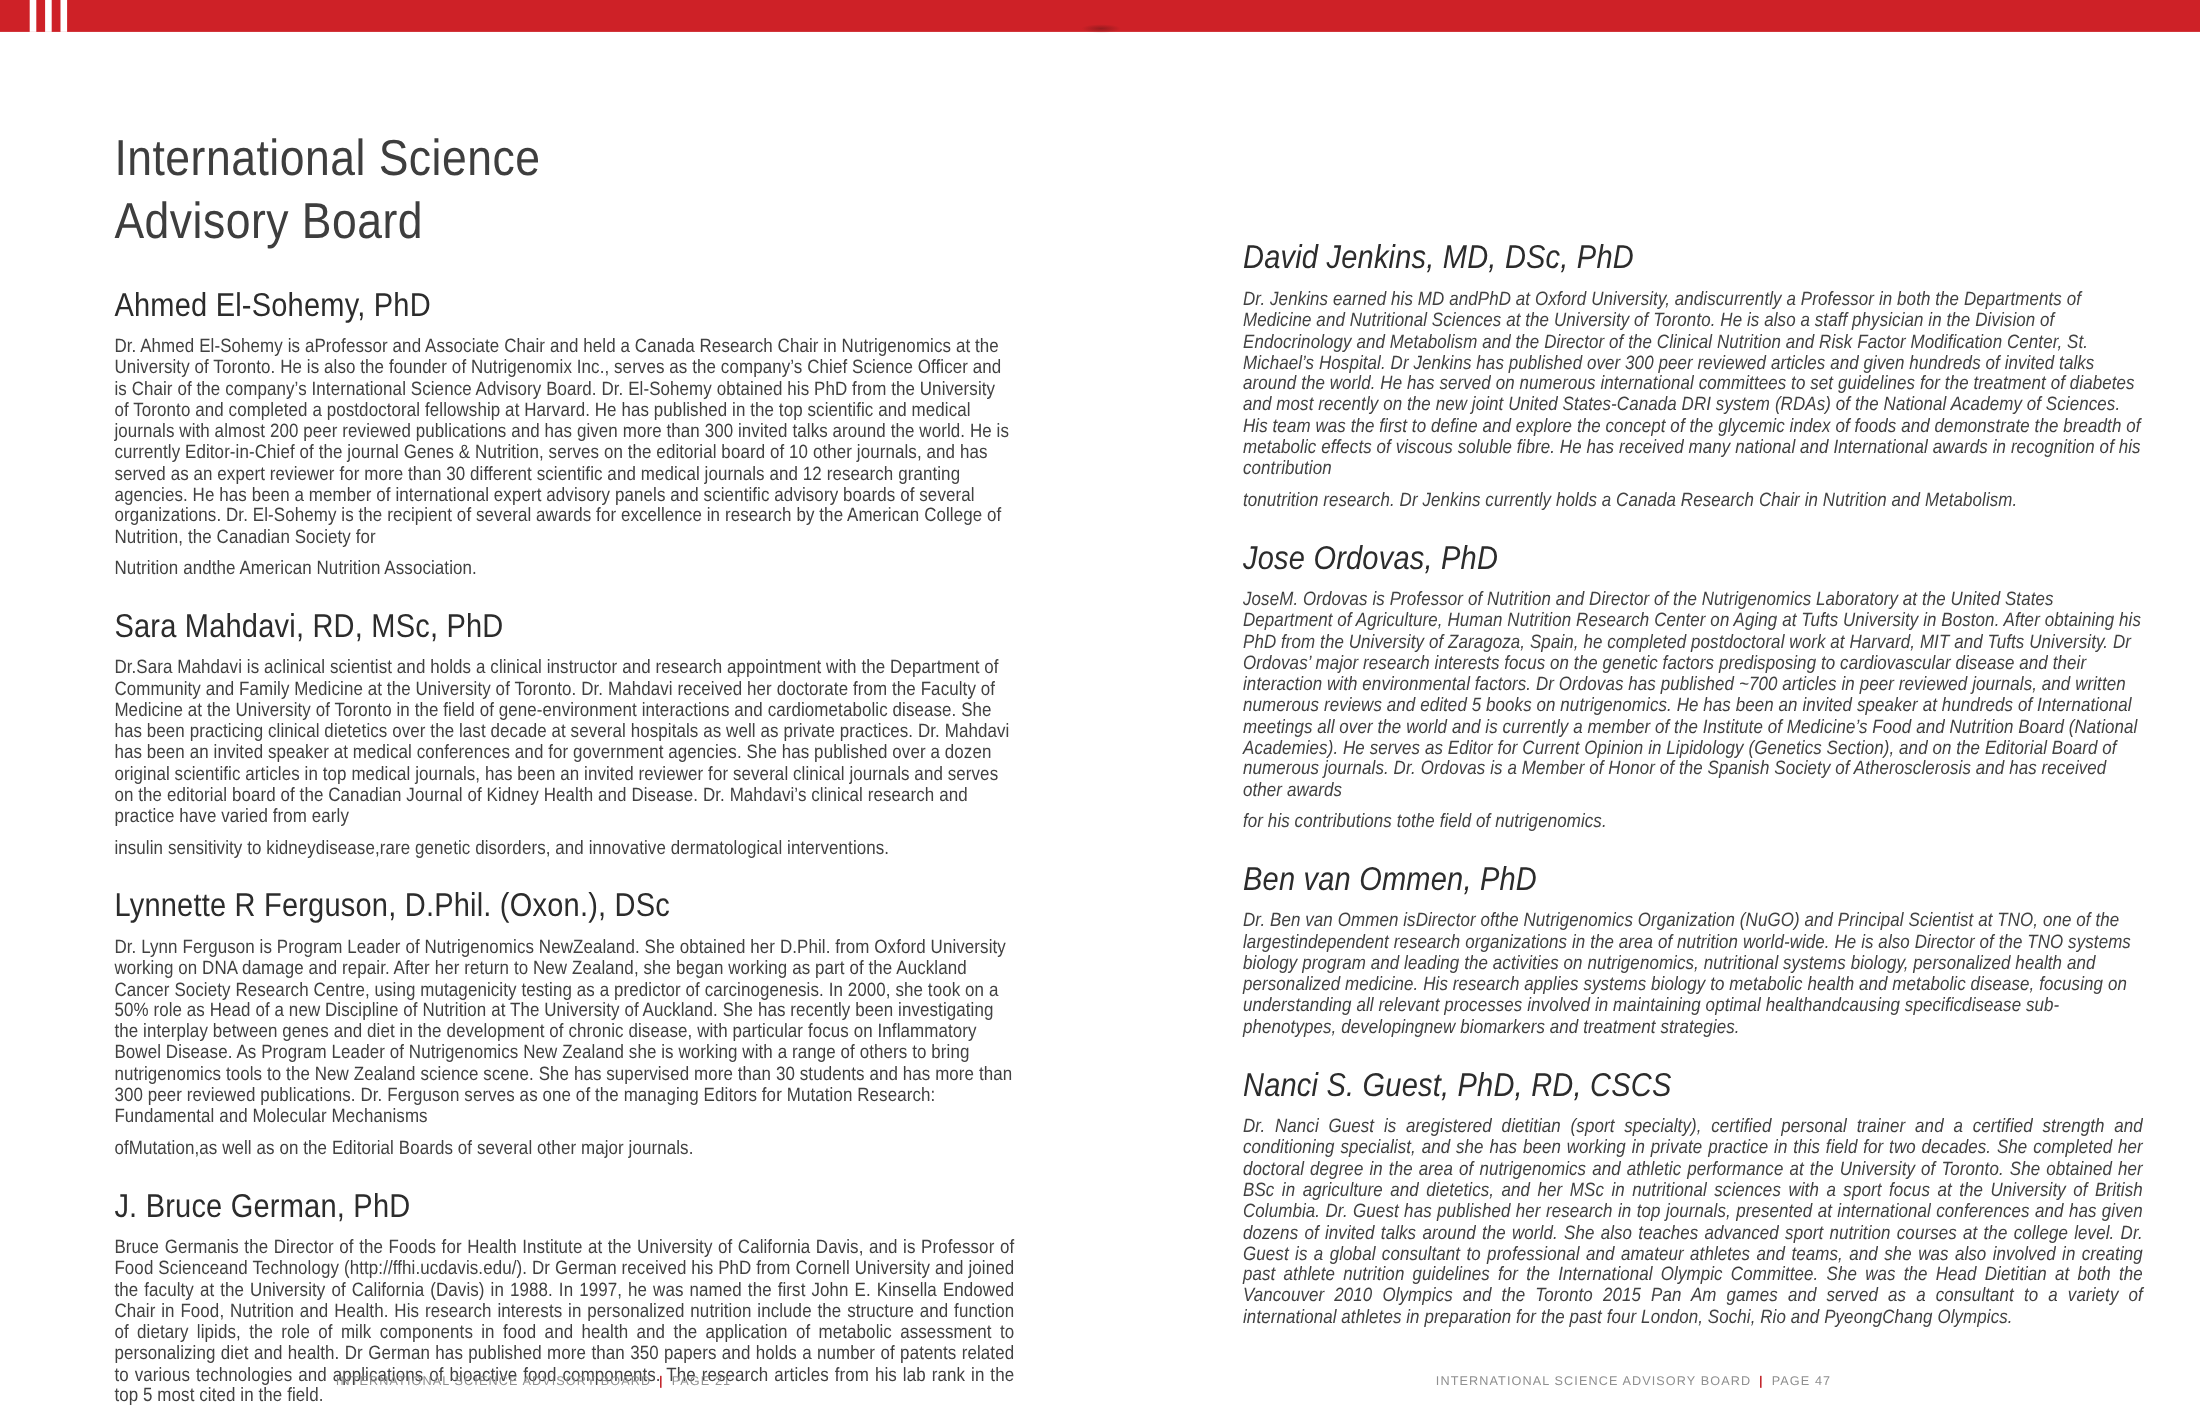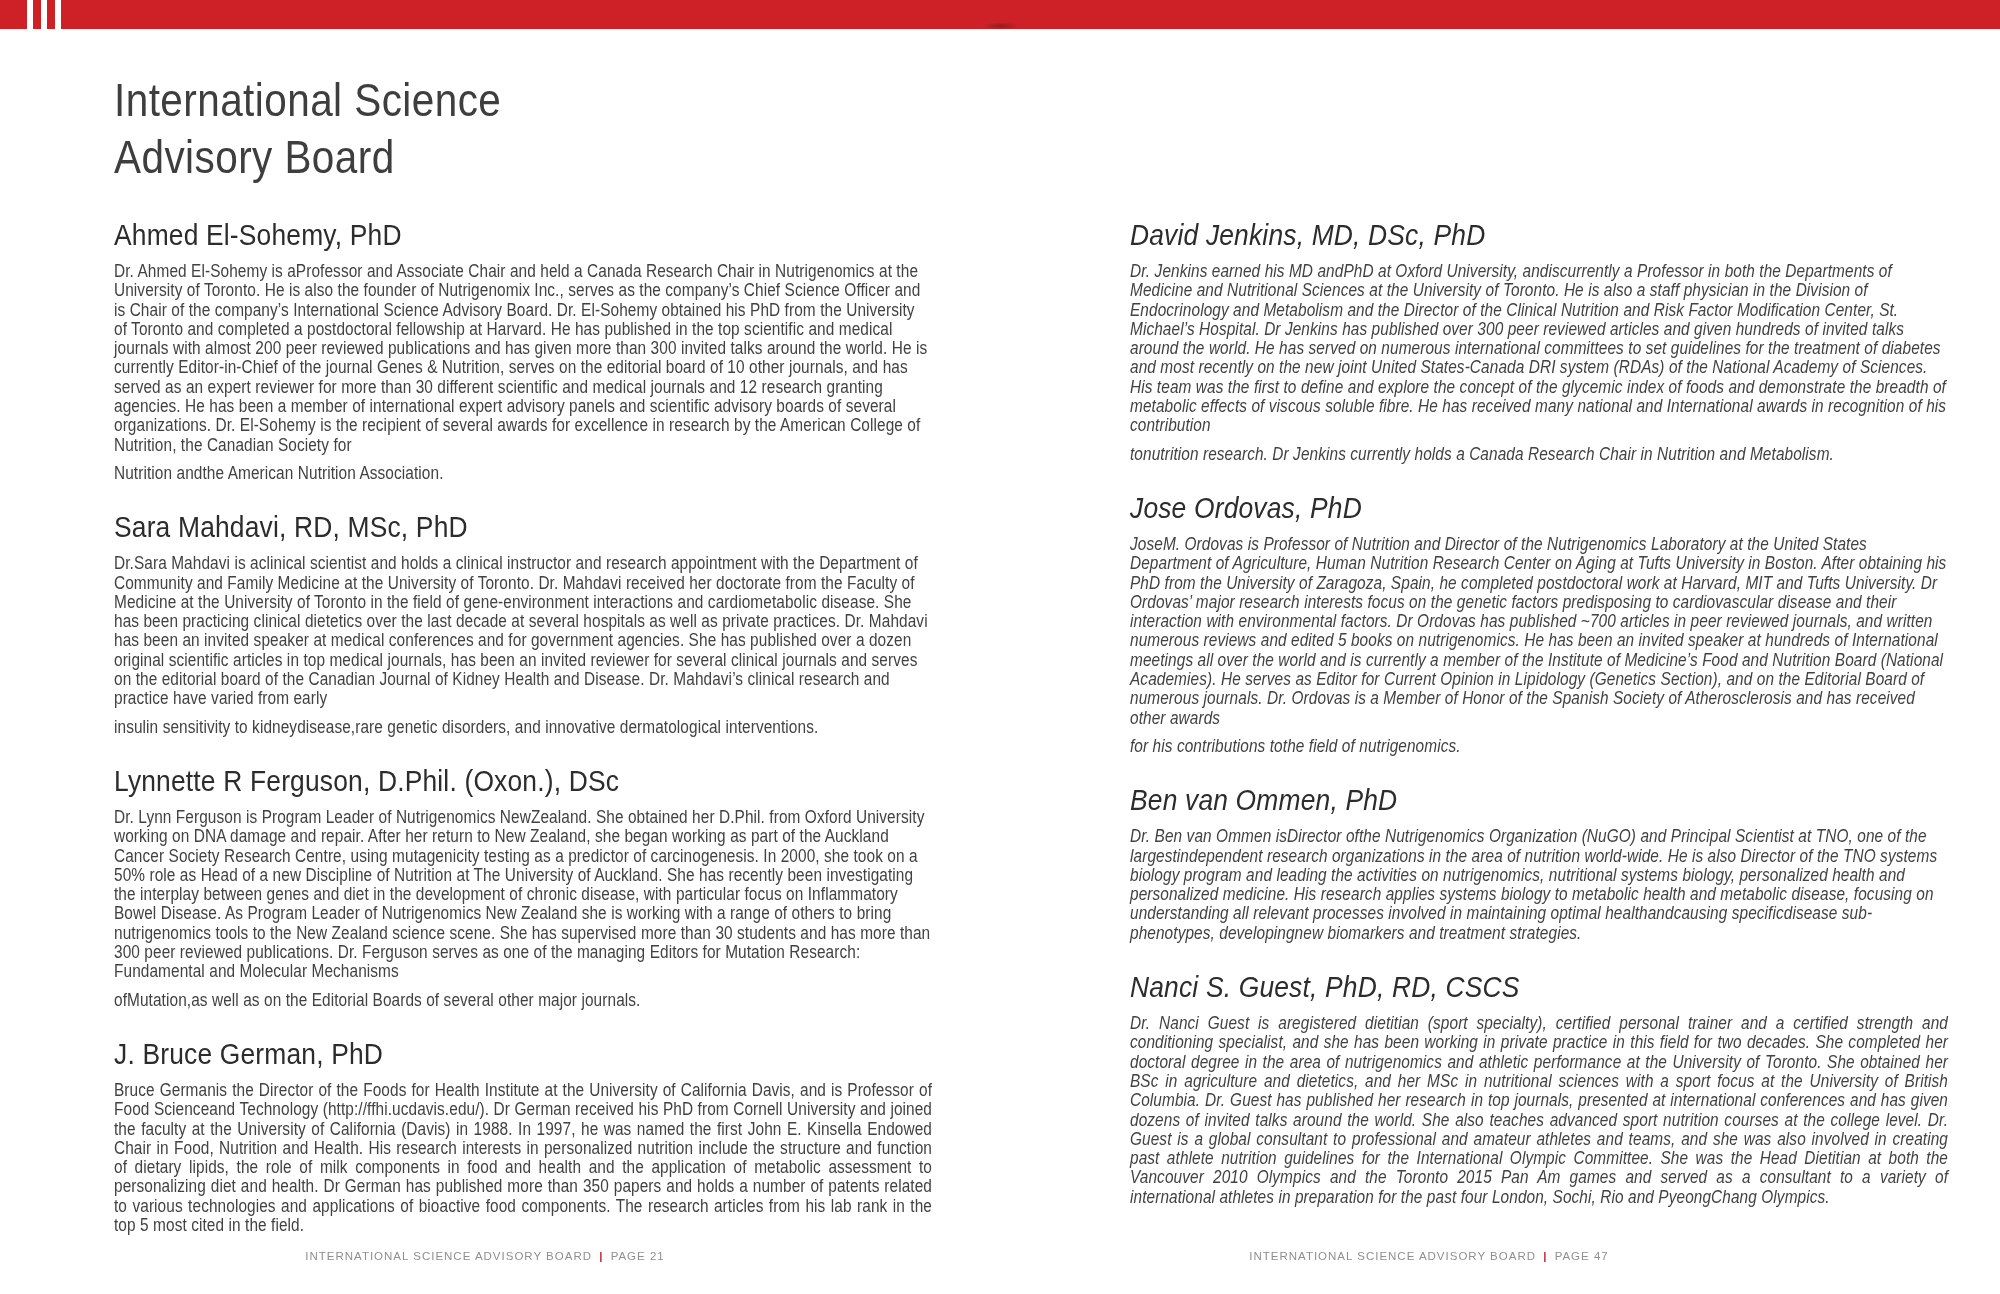--- a/index.html
+++ b/index.html
@@ -29,21 +29,21 @@
     position: absolute; left: 983px; top: 22px;
     width: 36px; height: 8px;
     background: radial-gradient(ellipse at center, rgba(80,20,20,0.45) 0%, rgba(80,20,20,0) 70%);
   }
 
   
   .col {
     position: absolute; top: 0;
     width: 818px;
   }
-  .col-left  { left: 114px; }
+  .col-left  { left: 104px; margin-top: 43px; }
   .col-right { left: 1130px; font-style: italic; }
   
   .condense {
     transform: scaleX(0.88);
     transform-origin: 0 0;
     width: 113.64%;
   }
 
   .doc-title {
     margin-top: 72px;
@@ -80,21 +80,21 @@
   .footer {
     position: absolute; top: 1250px;
     width: 1000px;
     text-align: center;
     font-size: 11.5px;
     letter-spacing: 1px;
     color: #8f8f8f;
     transform: translateX(-15px);
   }
   .footer-left  { left: 0; }
-  .footer-right { left: 944px; }
+  .footer-right { left: 1000px; }
   .footer .sep {
     color: #c2272d;
     font-weight: 700;
     padding: 0 3px;
   }
 </style>
 </head>
 <body>
 
 <div class="top-bar">

